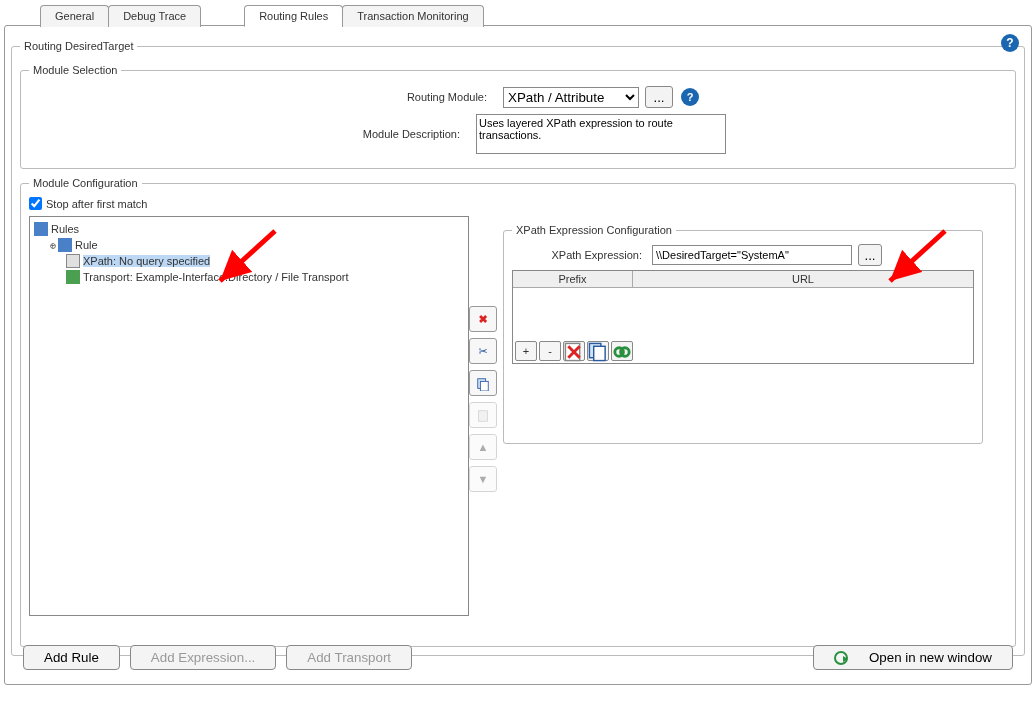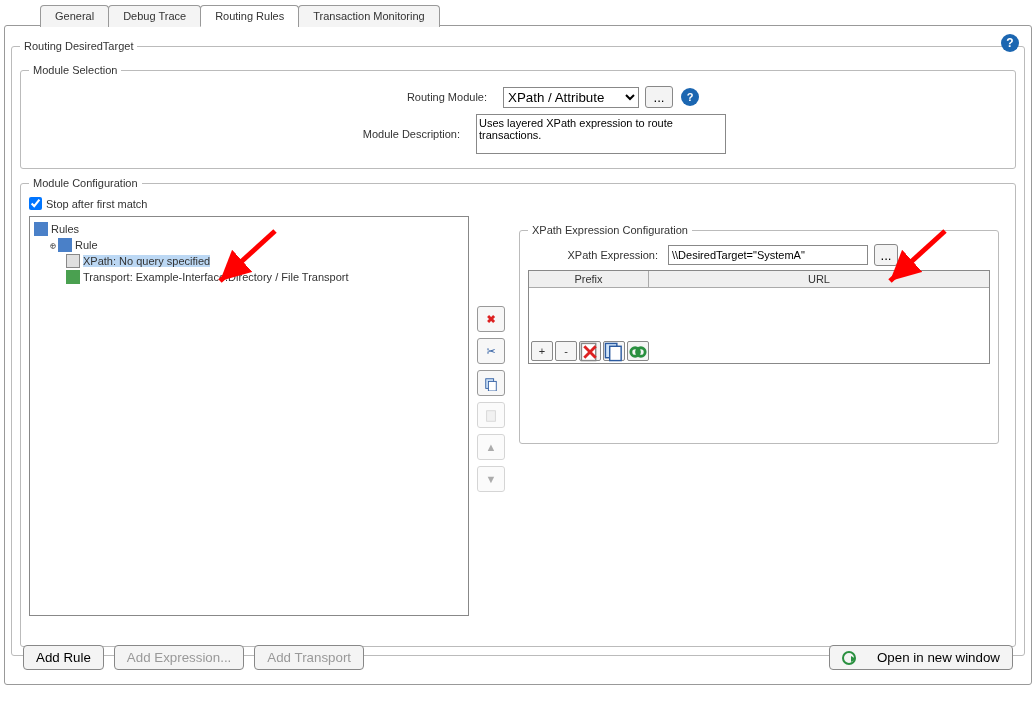--- a/index.html
+++ b/index.html
@@ -1,37 +1,37 @@
 <!DOCTYPE html>
 <html><head>
 <meta charset="utf-8">
 <style>
 *{box-sizing:border-box;margin:0;padding:0;}
 body{font-family:Tahoma,Arial,sans-serif;font-size:11px;color:#333;background:#fff;}
 .container{width:1036px;height:704px;position:relative;padding:4px;}
 
 .tabs{display:flex;position:relative;z-index:2;padding-left:36px;}
 .tab{padding:4px 14px;border:1px solid #999;border-bottom:none;border-top-left-radius:4px;border-top-right-radius:4px;margin-right:-1px;background:#f4f4f4;cursor:pointer;position:relative;top:1px;}
-.tab.active{background:#fff;border-bottom:1px solid #fff;font-weight:normal;}
+.tab.active{background:#fff;border-bottom:1px solid #fff;font-weight:normal;margin-left:44px;}
 
 .panel{border:1px solid #999;border-radius:3px;margin-top:-1px;padding:6px;height:660px;position:relative;}
 .help-icon{position:absolute;top:8px;right:12px;width:18px;height:18px;border-radius:50%;background:#1b66b1;color:#fff;font-weight:bold;text-align:center;line-height:18px;font-size:12px;cursor:pointer;}
 
 fieldset{border:1px solid #bbb;border-radius:3px;margin-top:8px;padding:4px 8px 8px 8px;}
 legend{font-size:11px;padding:0 4px;color:#333;}
 .mod-row{display:flex;align-items:center;margin:6px 0;justify-content:center;}
 .mod-row label{width:150px;text-align:right;margin-right:16px;}
 select.routing-module{width:136px;height:21px;border:1px solid #888;background:#fff;}
 .more-btn{width:28px;height:22px;margin-left:6px;border:1px solid #888;background:#f3f3f3;border-radius:3px;cursor:pointer;}
 .inline-help{margin-left:8px;width:18px;height:18px;border-radius:50%;background:#1b66b1;color:#fff;font-weight:bold;text-align:center;line-height:18px;cursor:pointer;}
 textarea.desc{width:250px;height:40px;border:1px solid #888;font-family:inherit;font-size:11px;padding:2px;resize:none;}
 
 .modcfg-check{margin:4px 0 6px 0;display:flex;align-items:center;}
 .modcfg-check input{margin-right:4px;}
-.cfg-body{display:flex;gap:8px;}
+.cfg-body{display:flex;gap:0;}
 .tree-panel{width:440px;height:400px;border:1px solid #888;background:#fff;padding:4px;overflow:auto;}
 .tree ul{list-style:none;padding-left:16px;}
 .tree>ul{padding-left:0;}
 .tree li{padding:1px 0;white-space:nowrap;display:flex;align-items:center;}
 .tree-icon{display:inline-block;width:14px;height:14px;margin-right:3px;vertical-align:middle;}
 .icon-rules{background:#4a80c8;}
 .icon-rule{background:#4a80c8;}
 .icon-xpath{background:#e0e0e0;border:1px solid #888;}
 .icon-transport{background:#4aa050;}
 .tree-label{vertical-align:middle;}
@@ -50,21 +50,21 @@
 .xpath-row .more-btn{width:24px;}
 .ns-table{width:100%;border:1px solid #888;margin-top:4px;height:94px;background:#fff;position:relative;}
 .ns-table-header{display:flex;border-bottom:1px solid #aaa;background:#efefef;}
 .ns-table-header div{border-right:1px solid #aaa;padding:2px 4px;text-align:center;}
 .ns-col-prefix{width:120px;}
 .ns-col-url{flex:1;border-right:none !important;}
 .ns-toolbar{position:absolute;bottom:2px;left:2px;display:flex;gap:2px;}
 .ns-btn{width:22px;height:20px;border:1px solid #888;border-radius:2px;background:#f5f5f5;text-align:center;line-height:18px;cursor:pointer;}
 
 .bottom-bar{position:absolute;bottom:14px;left:18px;right:18px;display:flex;gap:10px;}
-.btn{padding:4px 12px;border:1px solid #888;border-radius:4px;background:#f4f4f4;cursor:pointer;}
+.btn{padding:4px 20px;border:1px solid #888;border-radius:4px;background:#f4f4f4;cursor:pointer;}
 .btn.disabled{color:#999;cursor:default;}
 .btn.right{margin-left:auto;display:flex;align-items:center;gap:21px;}
 .open-icon{width:14px;height:14px;border:2px solid #2a9040;border-radius:50%;position:relative;}
 .open-icon::after{content:"";position:absolute;right:-2px;top:3px;border-left:5px solid #2a9040;border-top:3px solid transparent;border-bottom:3px solid transparent;}
 
 .arrow{position:absolute;pointer-events:none;}
 </style>
 </head>
 <body>
 

